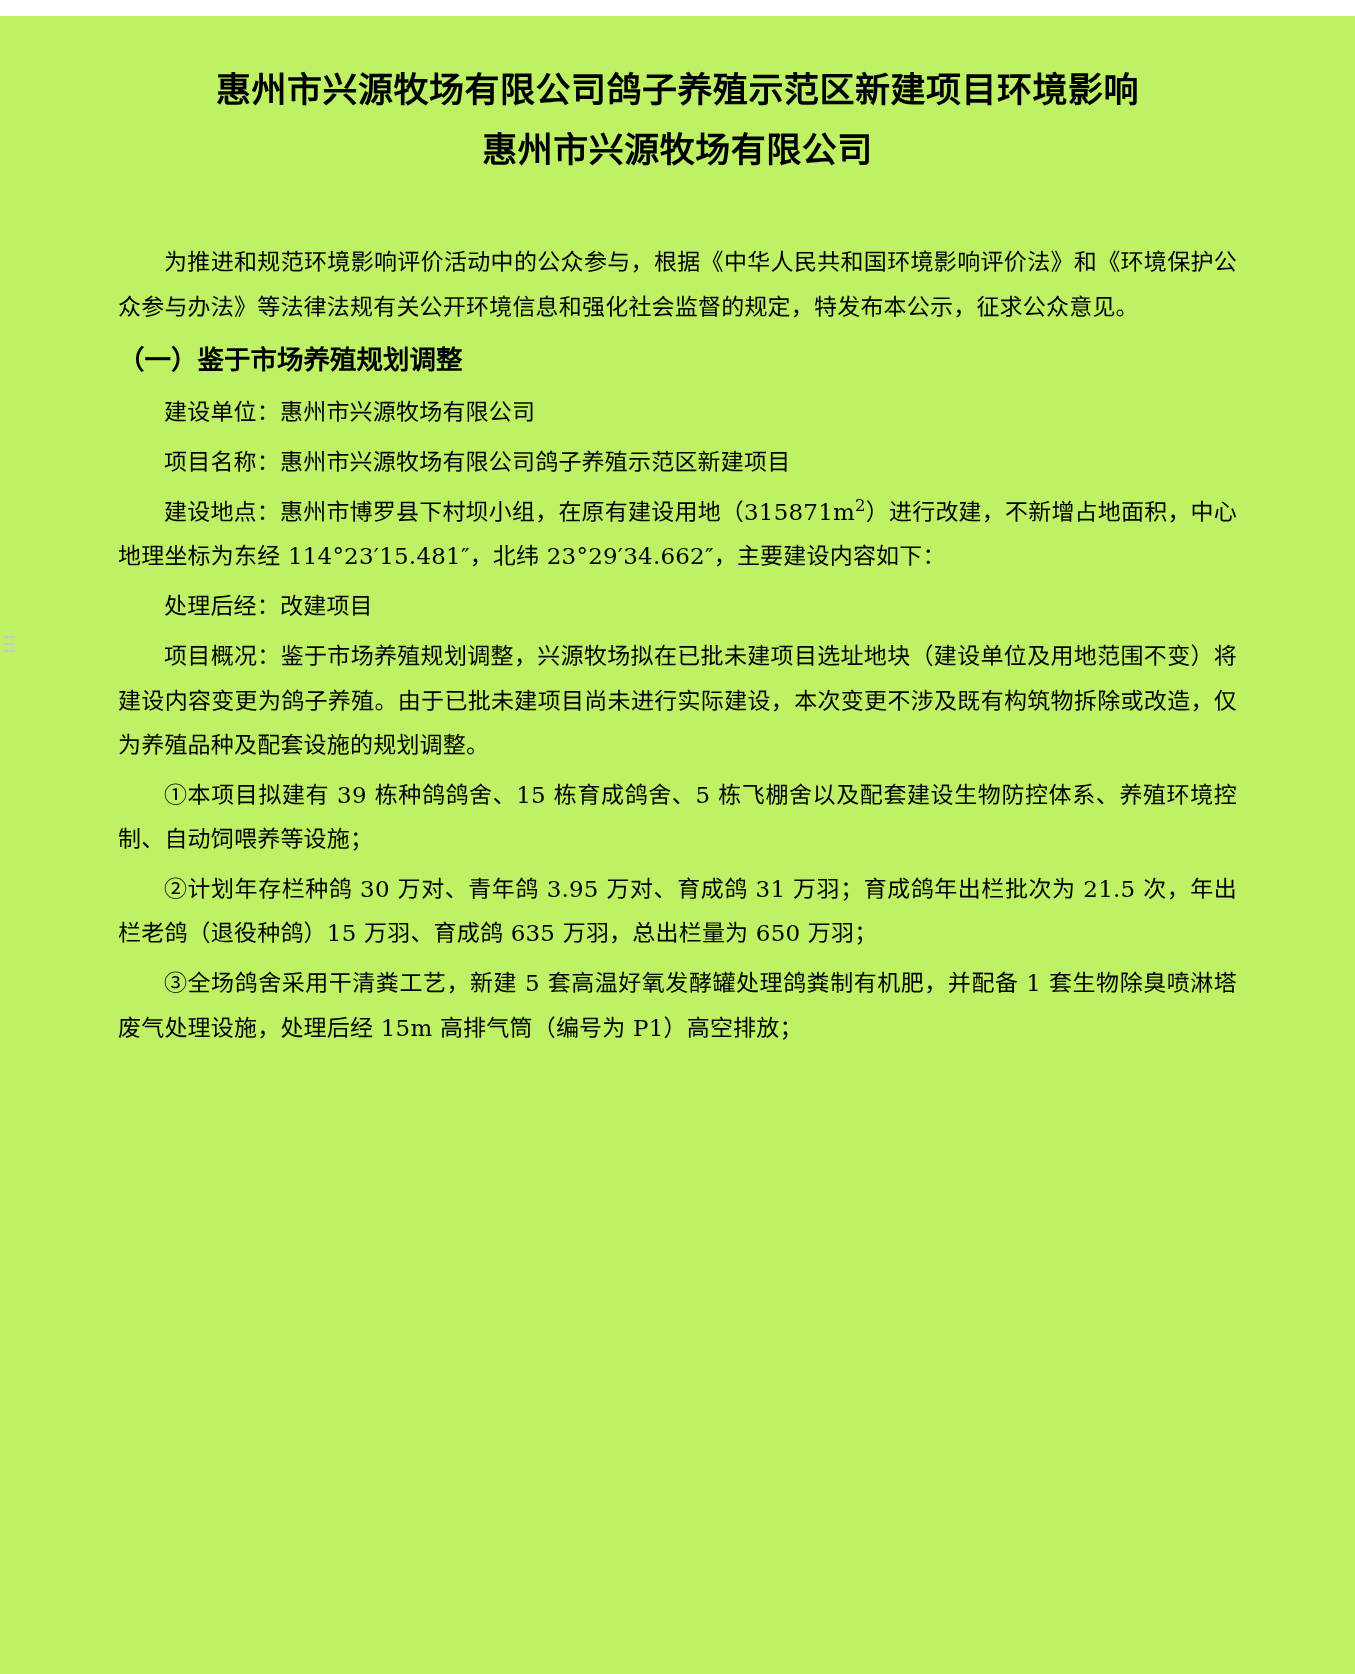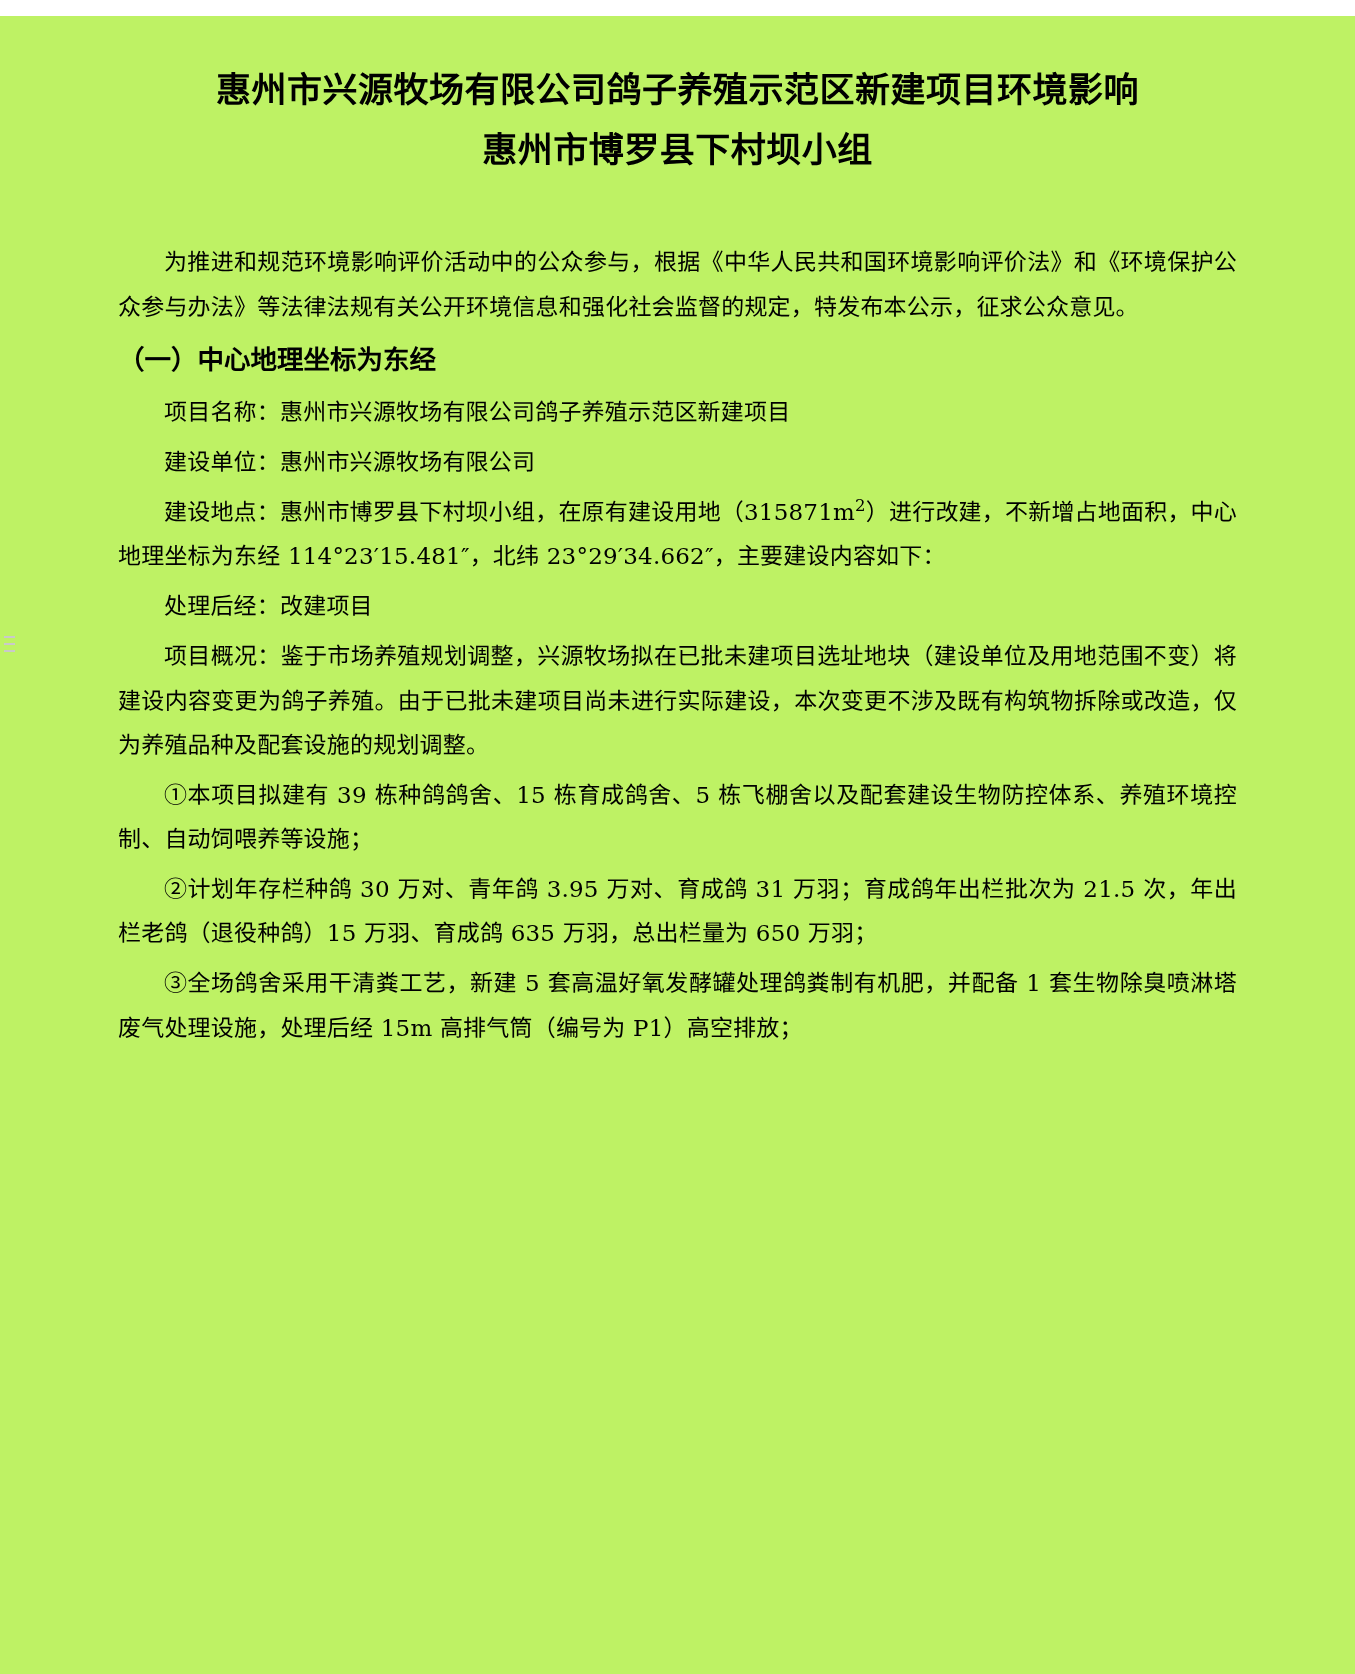--- a/index.html
+++ b/index.html
@@ -80,30 +80,30 @@
 <div class="page">
 
   <div class="left-marks">
     <span></span>
     <span></span>
     <span></span>
   </div>
 
   <div class="title-block">
     <div class="doc-title">惠州市兴源牧场有限公司鸽子养殖示范区新建项目环境影响</div>
-    <div class="doc-title">惠州市博罗县下村坝小组</div>
+    <div class="doc-title">惠州市兴源牧场有限公司</div>
   </div>
 
   <p class="para indent2">为推进和规范环境影响评价活动中的公众参与，根据《中华人民共和国环境影响评价法》和《环境保护公众参与办法》等法律法规有关公开环境信息和强化社会监督的规定，特发布本公示，征求公众意见。</p>
 
-  <p class="heading">（一）中心地理坐标为东经</p>
+  <p class="heading">（一）鉴于市场养殖规划调整</p>
+
+  <p class="para indent1">建设单位：惠州市兴源牧场有限公司</p>
 
   <p class="para indent1">项目名称：惠州市兴源牧场有限公司鸽子养殖示范区新建项目</p>
-
-  <p class="para indent1">建设单位：惠州市兴源牧场有限公司</p>
 
   <p class="para indent1"><span>建设地点：惠州市博罗县下村坝小组，在原有建设用地（315871m</span><span class="sup">2</span><span>）进行改建，不新增占地面积，中心地理坐标为东经 114°23′15.481″，北纬 23°29′34.662″，主要建设内容如下：</span></p>
 
   <p class="para indent1">处理后经：改建项目</p>
 
   <p class="para indent2">项目概况：鉴于市场养殖规划调整，兴源牧场拟在已批未建项目选址地块（建设单位及用地范围不变）将建设内容变更为鸽子养殖。由于已批未建项目尚未进行实际建设，本次变更不涉及既有构筑物拆除或改造，仅为养殖品种及配套设施的规划调整。</p>
 
 
   <p class="para indent2">①本项目拟建有 39 栋种鸽鸽舍、15 栋育成鸽舍、5 栋飞棚舍以及配套建设生物防控体系、养殖环境控制、自动饲喂养等设施；</p>
 

